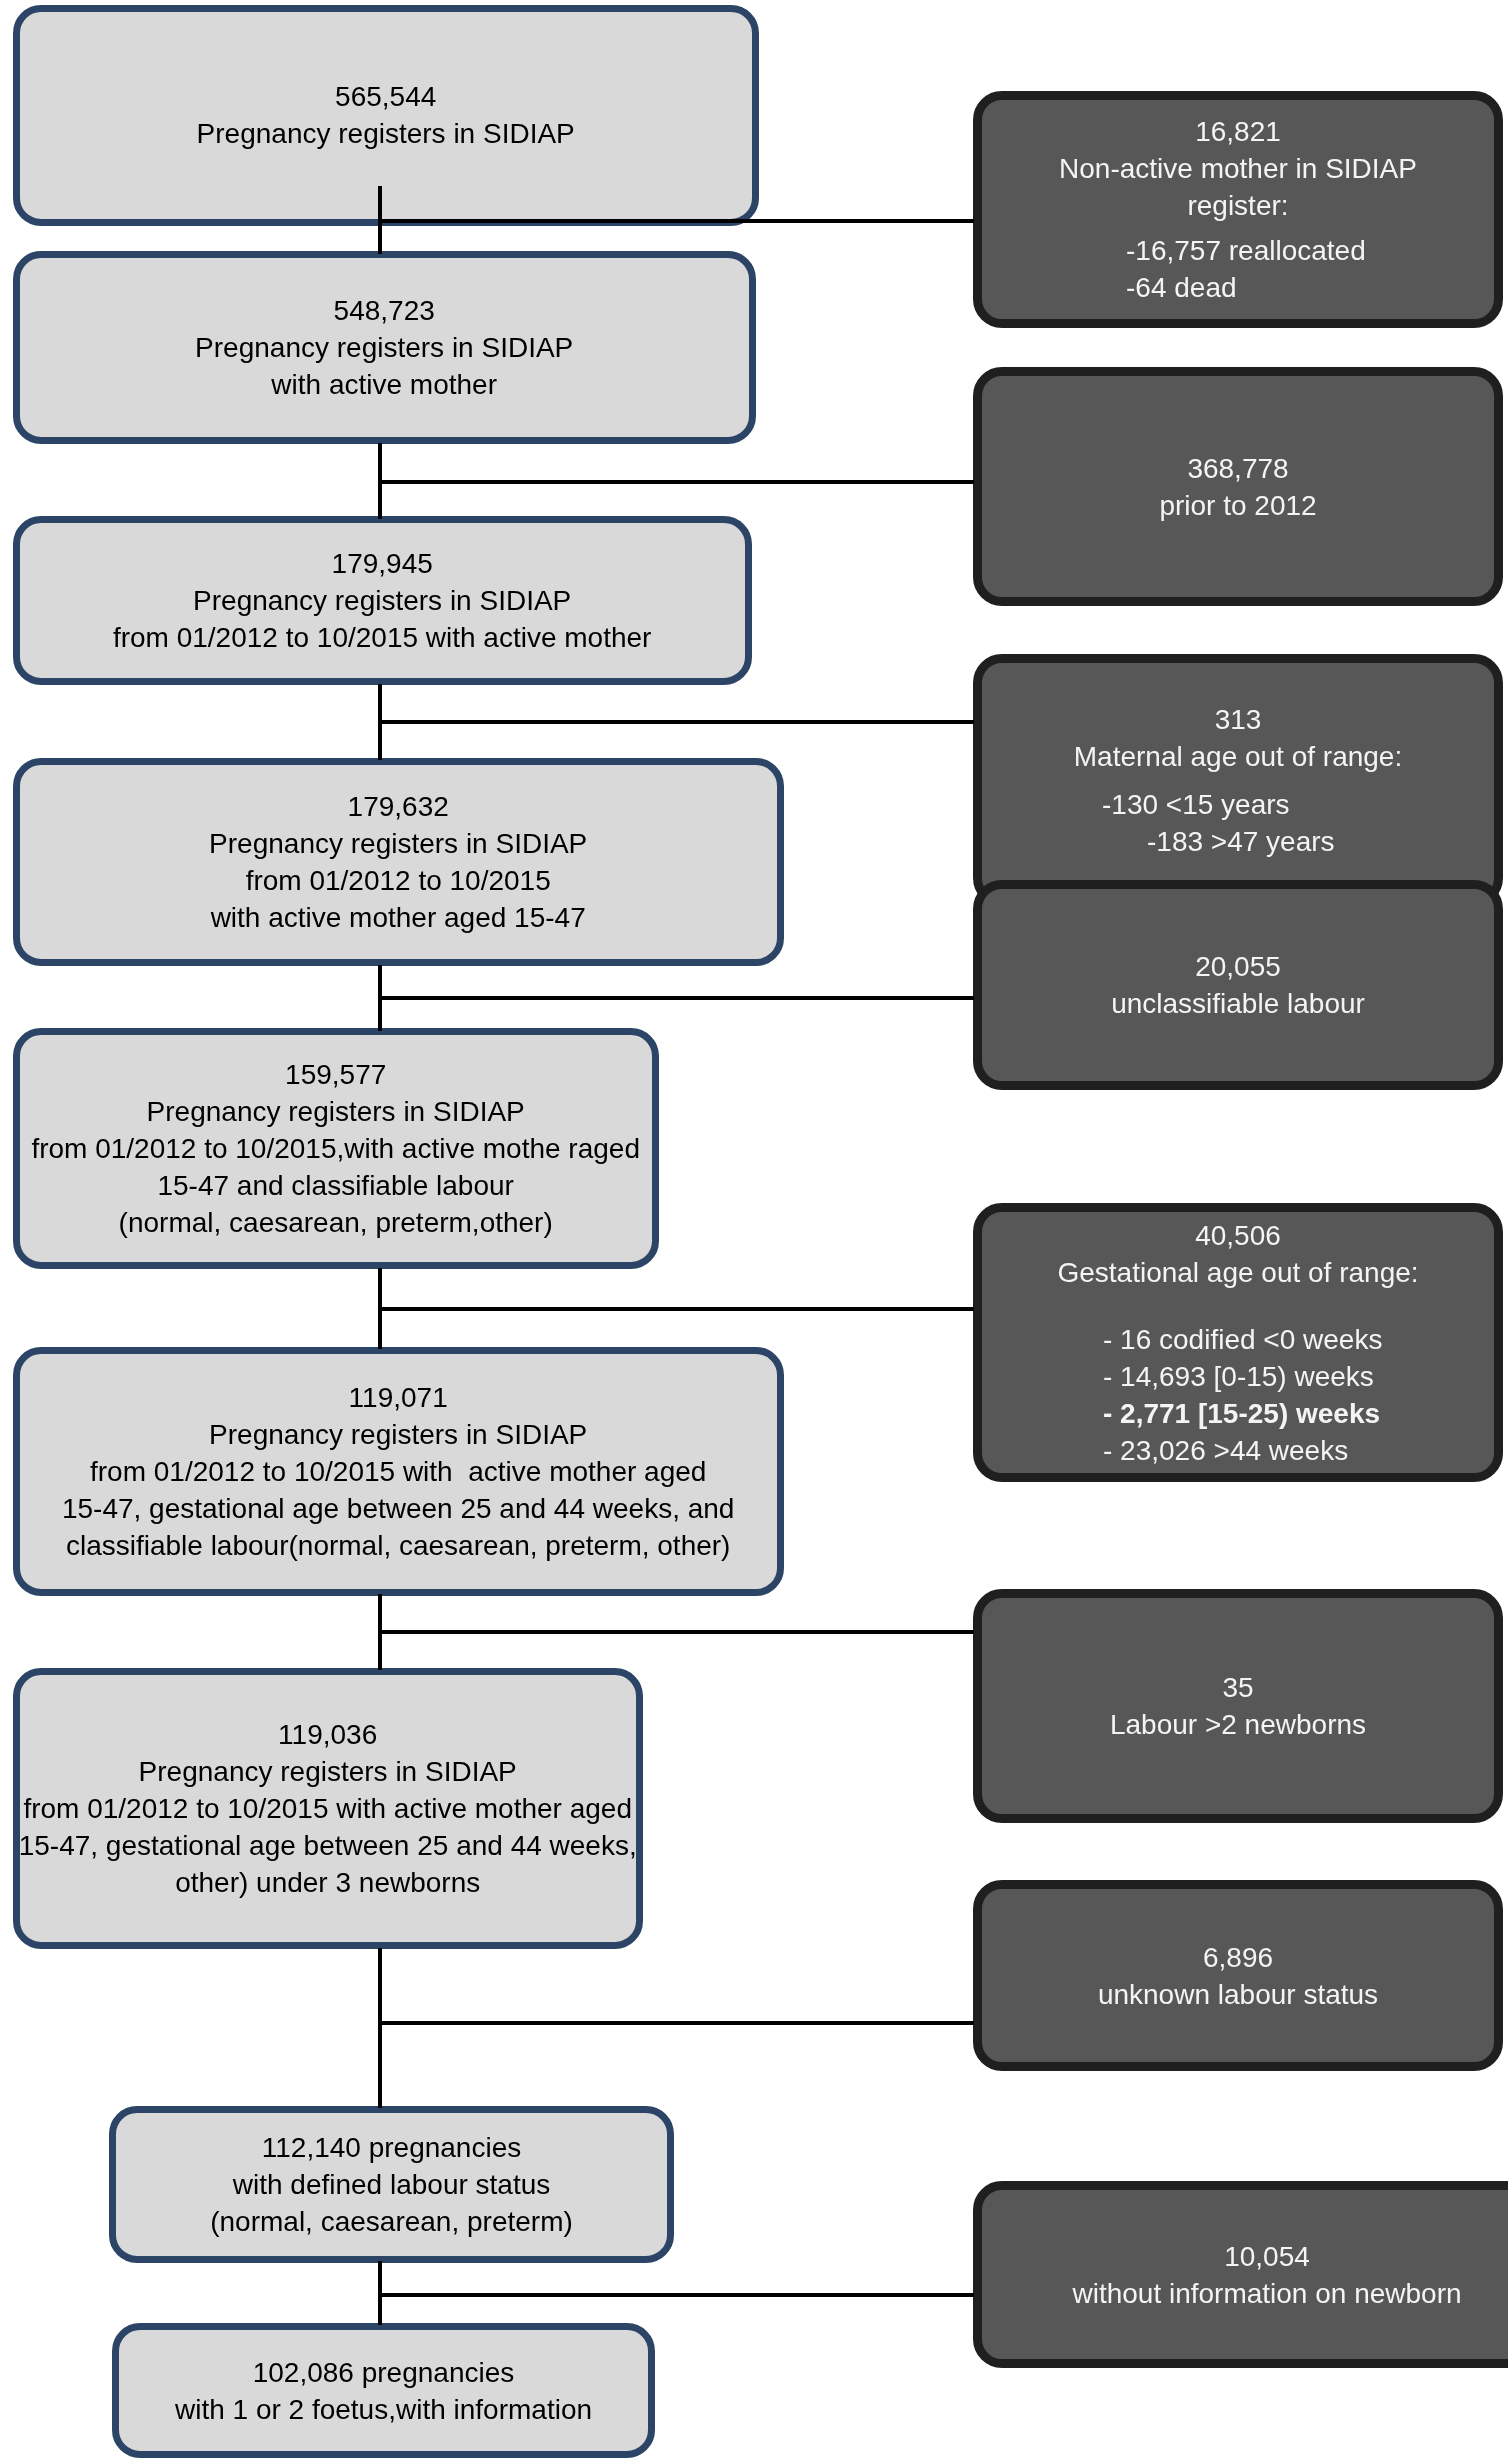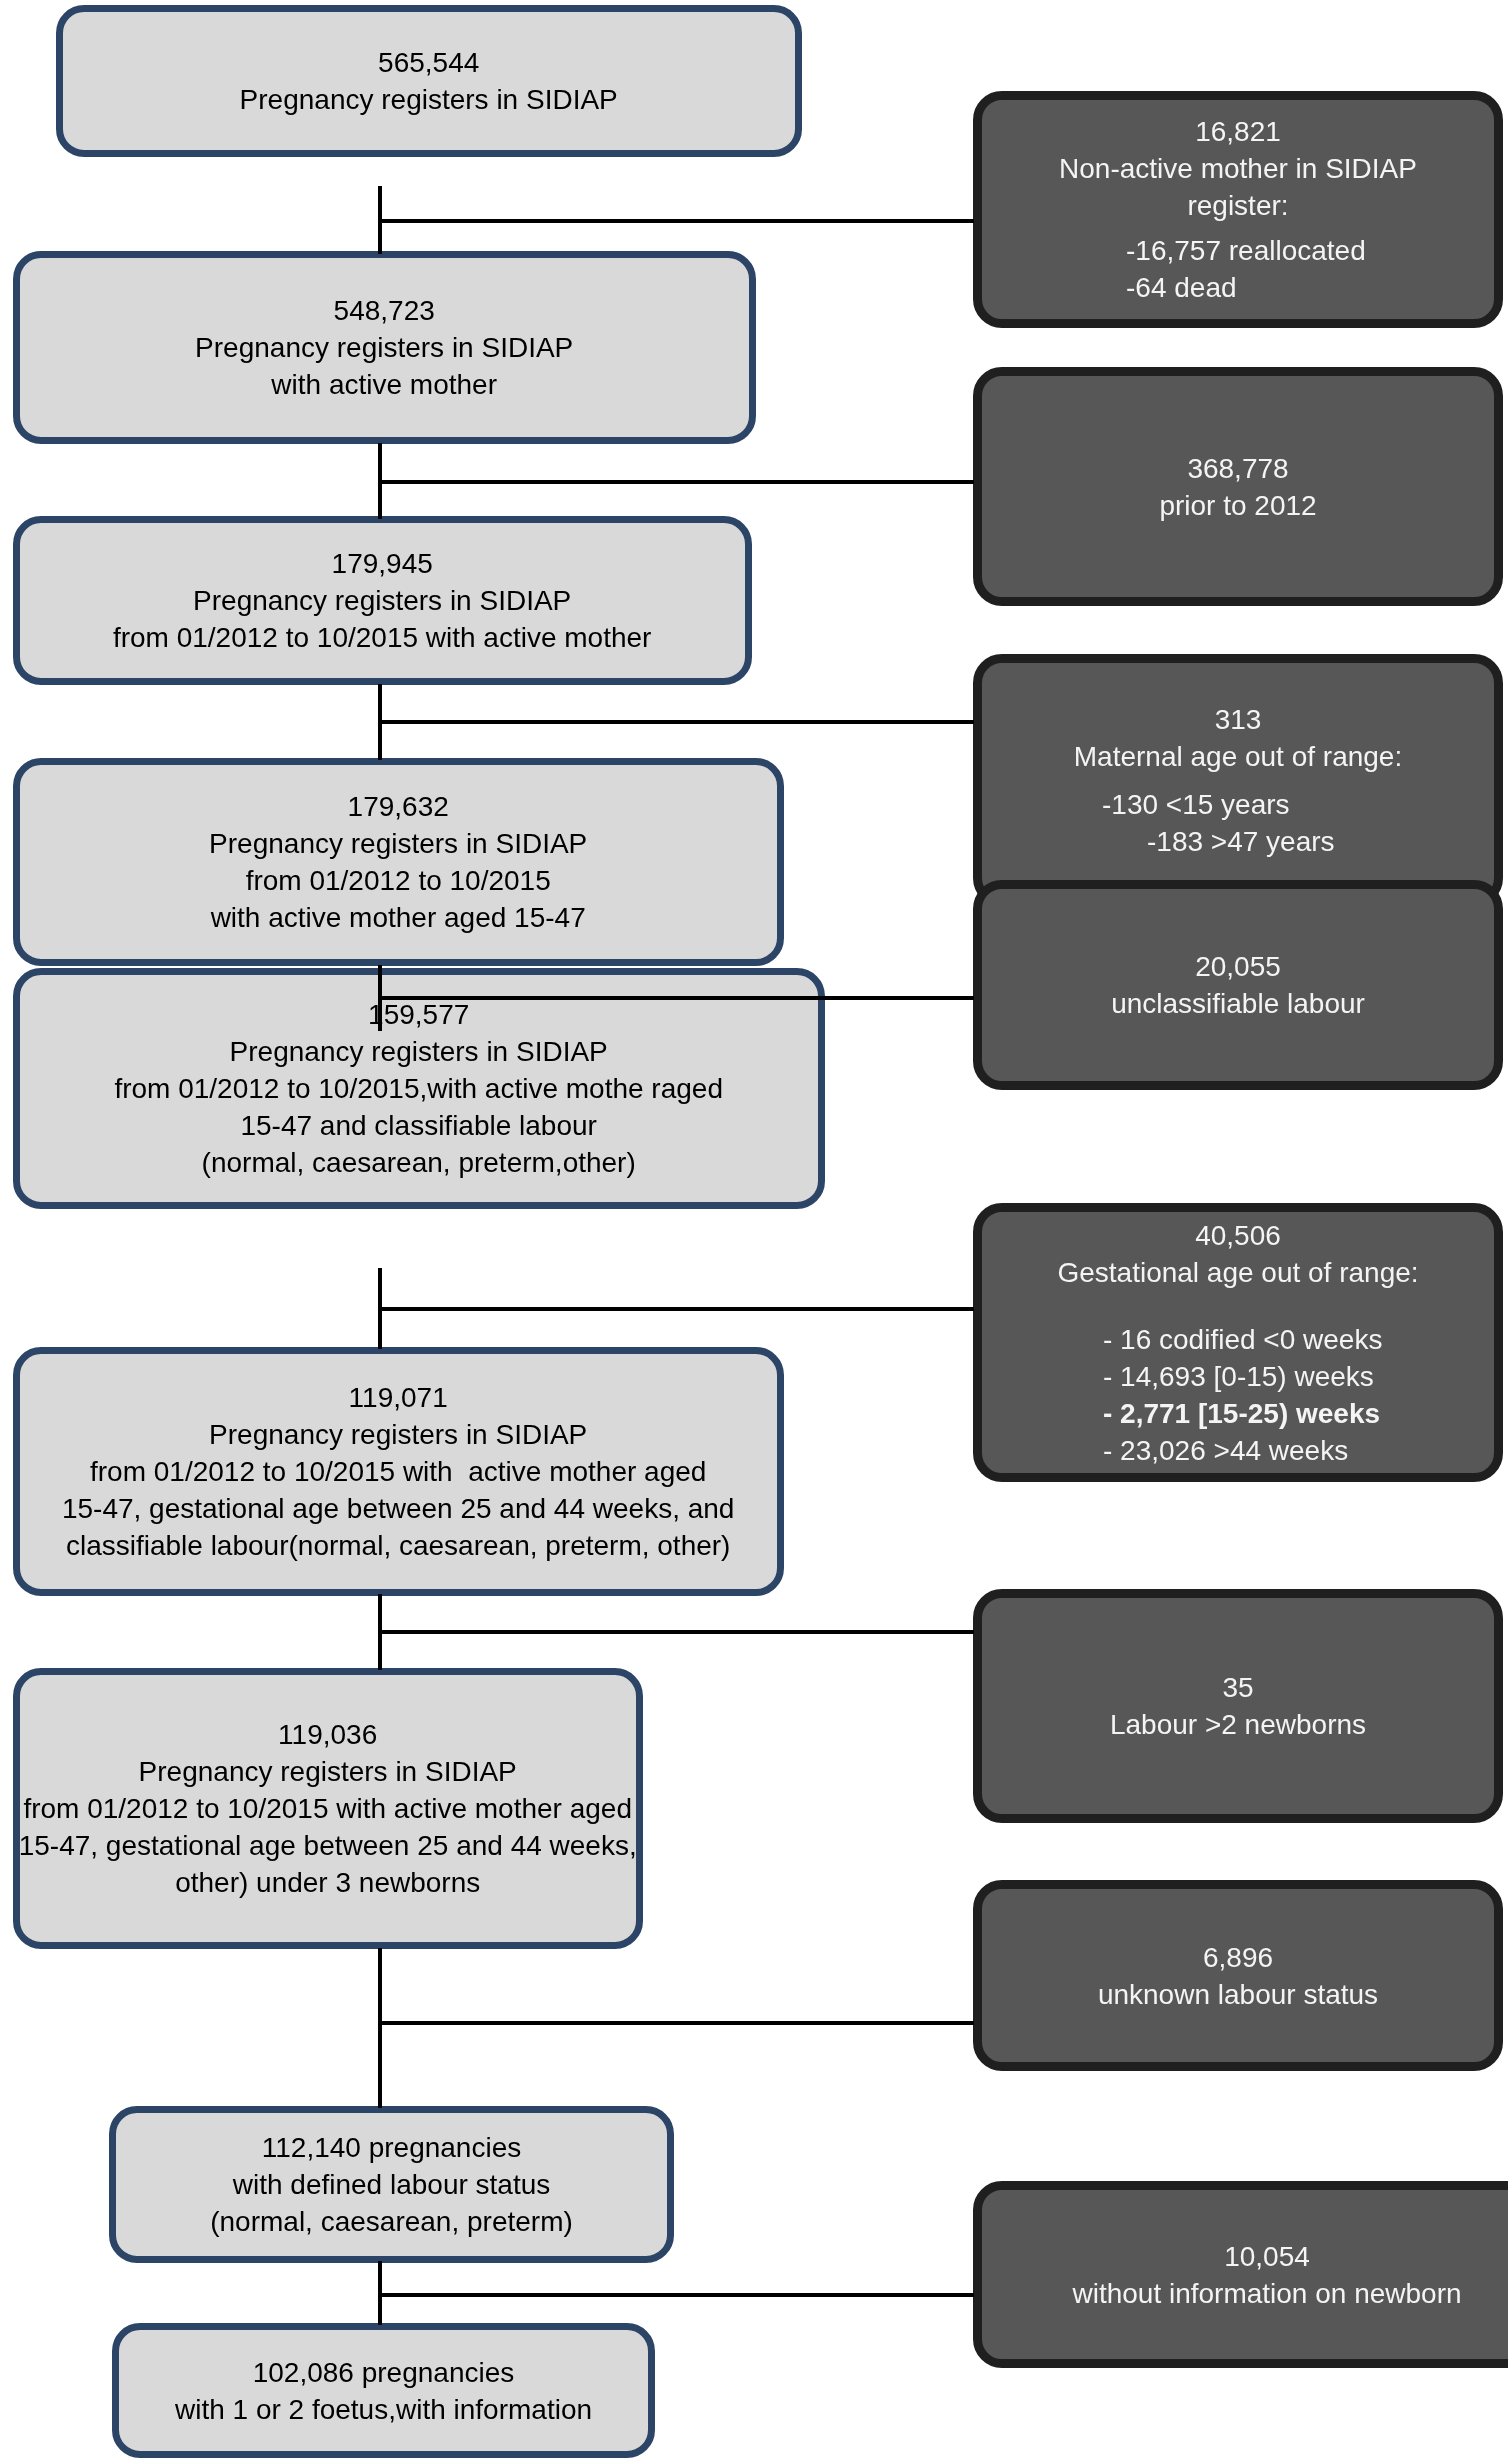--- a/index.html
+++ b/index.html
@@ -47,21 +47,21 @@
     text-align: left;
   }
   .vline { position: absolute; width: 3.6px; background: #000000; }
   .hline { position: absolute; height: 3.6px; background: #000000; }
 </style>
 </head>
 <body>
 
 <div id="canvas">
 
-  <div class="lbox" style="left:12.7px; top:4.8px; width:746px; height:152px;margin-left:43px;">
+  <div class="lbox" style="left:12.7px; top:4.8px; width:746px; height:221px;">
     <div class="line">565,544</div>
     <div class="line">Pregnancy registers in SIDIAP</div>
   </div>
 
   <div class="lbox" style="left:12.7px; top:251px; width:743px; height:193px;">
     <div class="line">548,723</div>
     <div class="line">Pregnancy registers in SIDIAP</div>
     <div class="line">with active mother</div>
   </div>
 
@@ -71,21 +71,21 @@
     <div class="line">from 01/2012 to 10/2015 with active mother</div>
   </div>
 
   <div class="lbox" style="left:12.7px; top:758px; width:771px; height:208px;">
     <div class="line">179,632</div>
     <div class="line">Pregnancy registers in SIDIAP</div>
     <div class="line">from 01/2012 to 10/2015</div>
     <div class="line">with active mother aged 15-47</div>
   </div>
 
-  <div class="lbox" style="left:12.7px; top:968px; width:812px; height:241px;">
+  <div class="lbox" style="left:12.7px; top:1028px; width:646px; height:241px;">
     <div class="line">159,577</div>
     <div class="line">Pregnancy registers in SIDIAP</div>
     <div class="line">from 01/2012 to 10/2015,with active mothe raged</div>
     <div class="line">15-47 and classifiable labour</div>
     <div class="line">(normal, caesarean, preterm,other)</div>
   </div>
 
   <div class="lbox" style="left:12.7px; top:1347px; width:771px; height:249px;">
     <div class="line">119,071</div>
     <div class="line">Pregnancy registers in SIDIAP</div>

